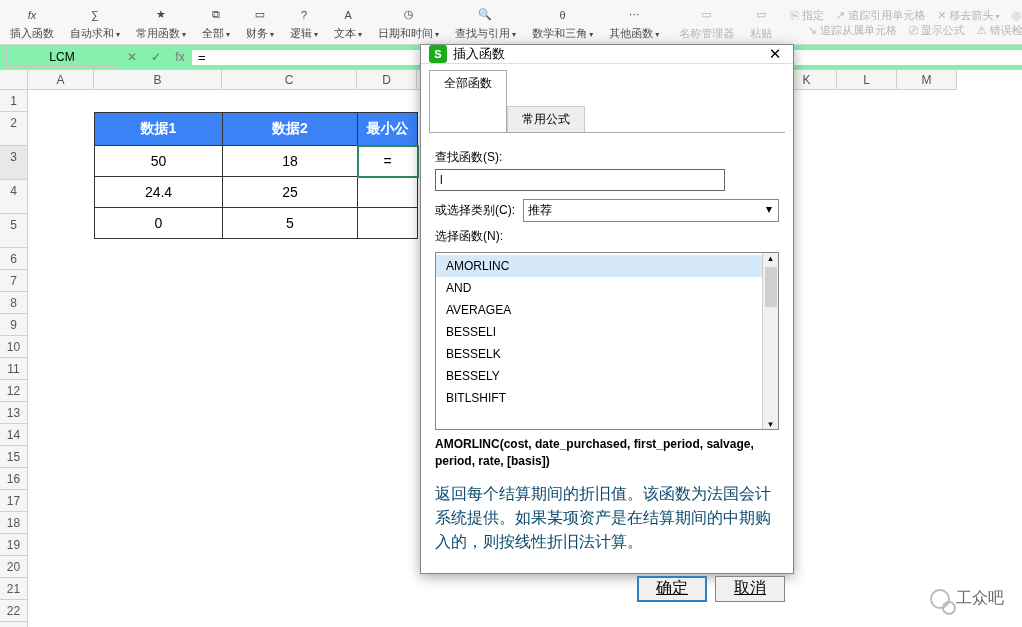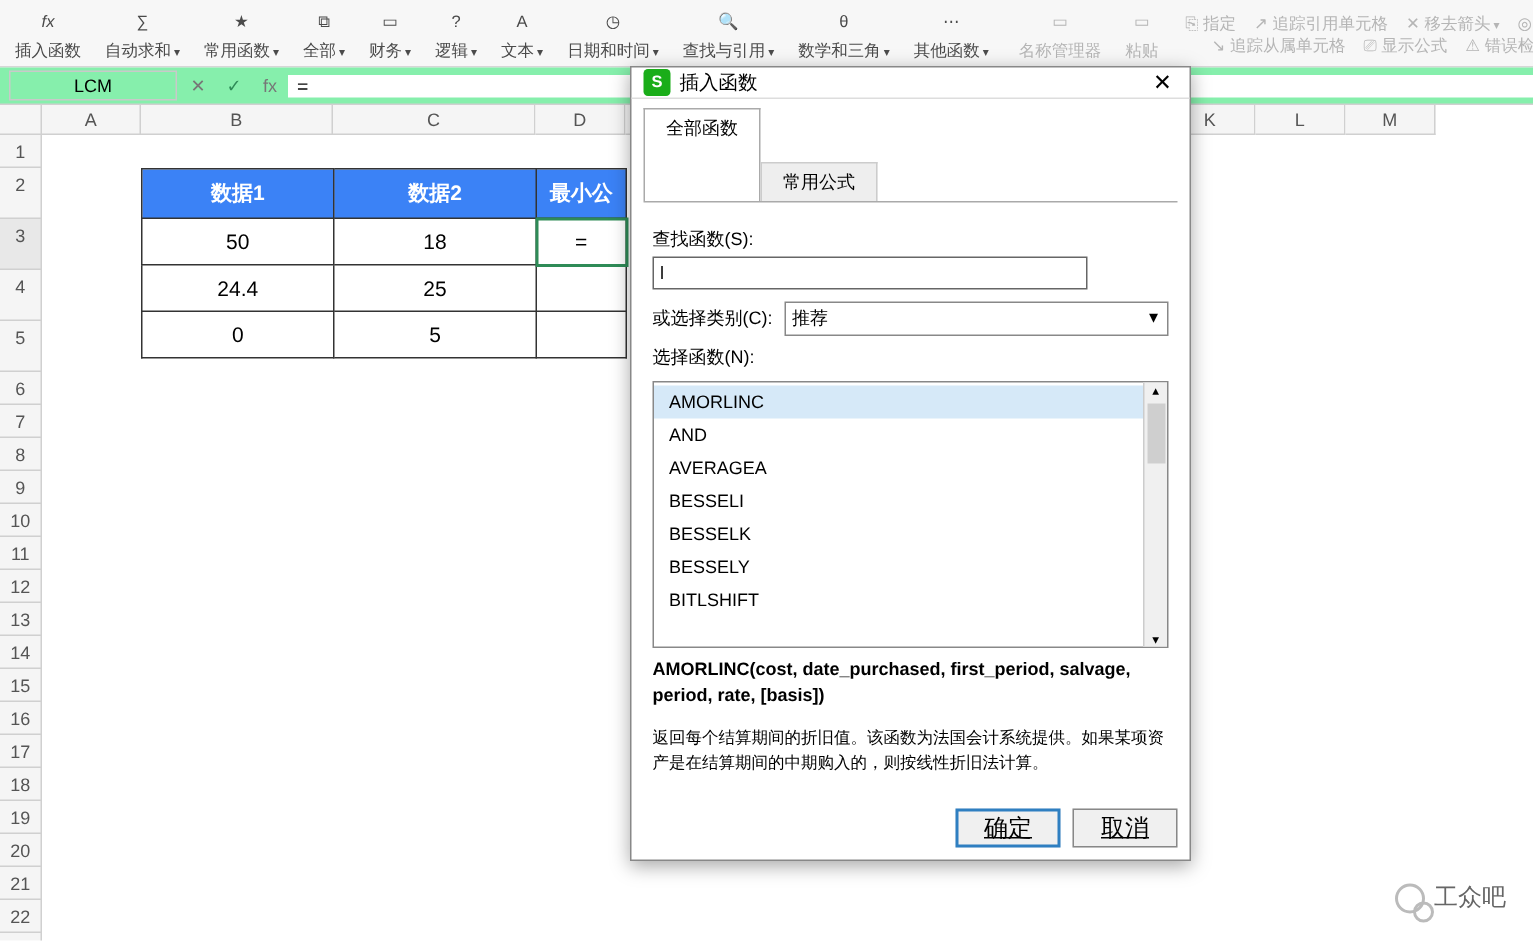--- a/index.html
+++ b/index.html
@@ -57,21 +57,21 @@
 .catsel::after { content: "▾"; position: absolute; right: 6px; }
 .fnlist-wrap { border: 1px solid #888; margin-top: 4px; height: 178px; display: flex; }
 .fnlist { flex: 1; overflow: hidden; padding: 2px 0; }
 .fnlist div { padding: 4px 10px; font-size: 12px; }
 .fnlist div.sel { background: #d6e9f8; }
 .sbar { width: 16px; background: #f0f0f0; border-left: 1px solid #ccc; position: relative; }
 .sbar::before { content: "▴"; position: absolute; top: 0; width: 100%; text-align: center; font-size: 9px; }
 .sbar::after { content: "▾"; position: absolute; bottom: 0; width: 100%; text-align: center; font-size: 9px; }
 .sbar .thumb { position: absolute; left: 2px; top: 14px; width: 12px; height: 40px; background: #cfcfcf; }
 .sig { margin-top: 6px; font-size: 12px; font-weight: bold; line-height: 1.4; }
-.desc { margin-top: 12px; font-size: 11px; color: #000000; line-height: 1.5; }
+.desc { margin-top: 12px; font-size: 16px; color: #0c4a6e; line-height: 1.5; }
 .dlg-btns { display: flex; justify-content: flex-end; gap: 8px; padding: 8px; }
 .dlg-btns button { width: 70px; height: 26px; border: 1px solid #888; background: #f0f0f0; font-size: 16px; text-decoration: underline; }
 .dlg-btns button.primary { border: 2px solid #2f7fc1; }
 
 
 .wm { position: absolute; right: 18px; bottom: 18px; display: flex; align-items: center; gap: 6px; color: #666; font-size: 16px; }
 .wm .bub { width: 20px; height: 20px; border: 2px solid #bbb; border-radius: 50%; position: relative; }
 .wm .bub::after { content: ""; position: absolute; width: 10px; height: 10px; border: 2px solid #bbb; border-radius: 50%; left: 10px; top: 10px; }
 </style>
 </head>

